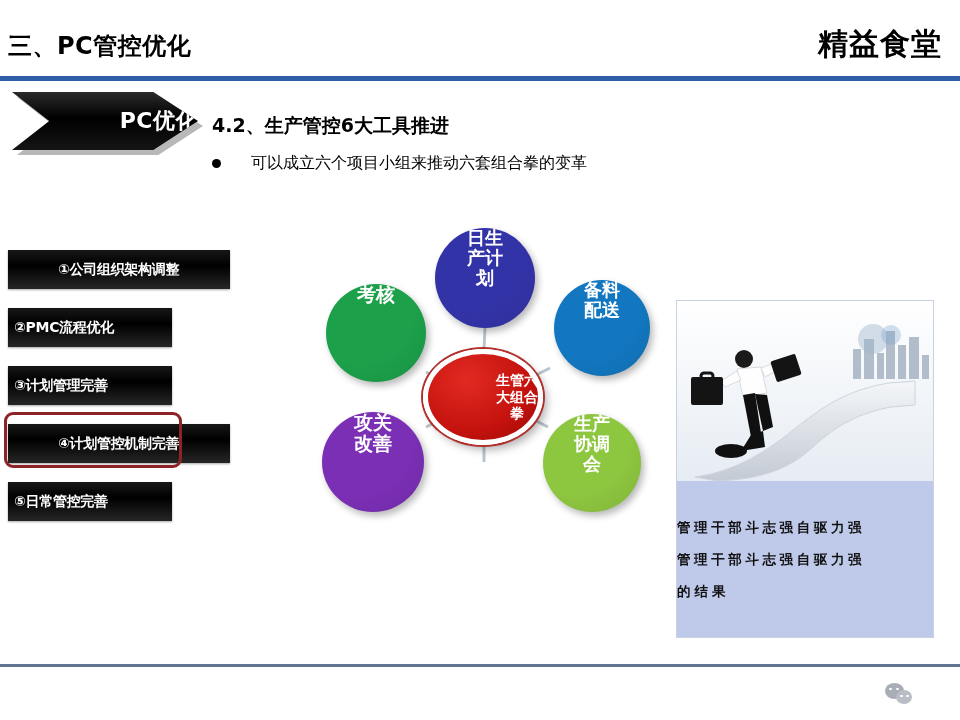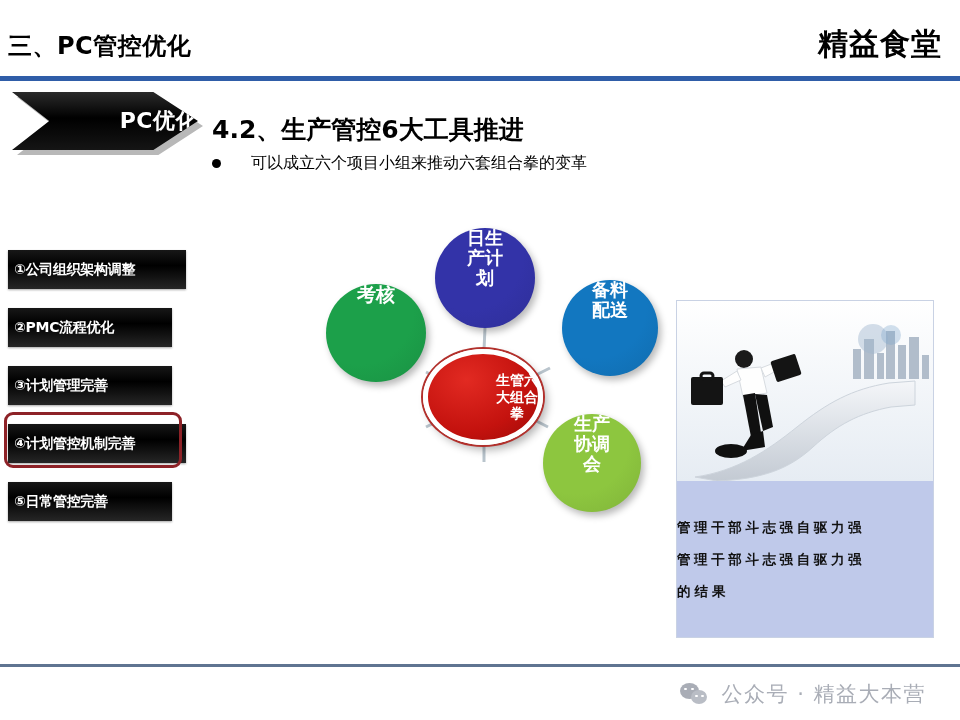--- a/index.html
+++ b/index.html
@@ -76,21 +76,21 @@
     font-size: 22px;
     font-weight: bold;
     margin-left: 10px;
     letter-spacing: 0.5px;
   }
 
   
   #sub-title {
     position: absolute;
     left: 212px; top: 113px;
-    font-size: 25px;
+    font-size: 19px;
     font-weight: bold;
     white-space: nowrap;
   }
   #bullet-row {
     position: absolute;
     left: 212px; top: 153px;
     display: flex;
     align-items: center;
   }
   #bullet-dot {
@@ -121,21 +121,21 @@
     box-shadow: 0 1px 2px rgba(0,0,0,0.35);
   }
   .step-label {
     color: #ffffff;
     font-size: 14px;
     font-weight: bold;
     padding-left: 6px;
     white-space: nowrap;
     letter-spacing: -0.3px;
   }
-  #step-list .step-item.wide { width: 178px; }
+  #step-list .step-item.wide { width: 178px; padding-left: 44px; }
   #highlight-box {
     position: absolute;
     left: 4px; top: 412px;
     width: 178px; height: 56px;
     border: 3px solid #8d2227;
     border-radius: 9px;
     box-sizing: border-box;
     background: transparent;
     pointer-events: none;
   }
@@ -321,36 +321,42 @@
         <span style="display: block;">拳</span>
       </div>
     </div>
 <div class="node" style="left: 135px; top: 6px; width: 100px; height: 100px; font-size: 18px; background: radial-gradient(circle at 34% 28%, rgb(51, 51, 168) 0%, rgb(51, 51, 168) 55%, rgba(0, 0, 0, 0.22) 160%), rgb(51, 51, 168);">
       <div>
         <span>日生</span>
         <span>产计</span>
         <span>划</span>
       </div>
     </div>
-    <div class="node" style="left: 262px; top: 58px; width: 96px; height: 96px; font-size: 18px; background: radial-gradient(circle at 34% 28%, rgb(18, 119, 192) 0%, rgb(18, 119, 192) 55%, rgba(0, 0, 0, 0.22) 160%), rgb(18, 119, 192);">
+    <div class="node" style="left: 254px; top: 58px; width: 96px; height: 96px; font-size: 18px; background: radial-gradient(circle at 34% 28%, rgb(18, 119, 192) 0%, rgb(18, 119, 192) 55%, rgba(0, 0, 0, 0.22) 160%), rgb(18, 119, 192);">
       <div>
         <span>备料</span>
         <span>配送</span>
       </div>
     </div>
     <div class="node" style="left: 26px; top: 62px; width: 100px; height: 98px; font-size: 19px; background: radial-gradient(circle at 34% 28%, rgb(28, 160, 74) 0%, rgb(28, 160, 74) 55%, rgba(0, 0, 0, 0.22) 160%), rgb(28, 160, 74);">
       <div>
         <span>考核</span>
       </div>
     </div>
     <div class="node" style="left: 243px; top: 192px; width: 98px; height: 98px; font-size: 18px; background: radial-gradient(circle at 34% 28%, rgb(141, 198, 63) 0%, rgb(141, 198, 63) 55%, rgba(0, 0, 0, 0.22) 160%), rgb(141, 198, 63);">
       <div>
         <span>生产</span>
         <span>协调</span>
         <span>会</span>
+      </div>
+    </div>
+    <div class="node" style="left: 22px; top: 190px; width: 102px; height: 100px; font-size: 19px; background: radial-gradient(circle at 34% 28%, rgb(123, 47, 181) 0%, rgb(123, 47, 181) 55%, rgba(0, 0, 0, 0.22) 160%), rgb(123, 47, 181);">
+      <div>
+        <span>攻关</span>
+        <span>改善</span>
       </div>
     </div>
   </div>
 
 <div id="picture-panel">
   <div id="panel-photo">
     <svg width="256" height="180" viewBox="0 0 256 180">
       <defs>
         <linearGradient id="roadg" x1="0" y1="0" x2="0" y2="1">
           <stop offset="0%" stop-color="#f4f6f9"></stop>
@@ -402,14 +408,13 @@
 <div id="footer-rule"></div>
 <div id="footer">
   <span id="wechat-icon">
     <span class="bub big"></span>
     <span class="bub small"></span>
     <span class="dot" style="left:4px; top:5px;"></span>
     <span class="dot" style="left:11px; top:5px;"></span>
     <span class="dot" style="left:15px; top:12px;"></span>
     <span class="dot" style="left:21px; top:12px;"></span>
   </span>
-  <span id="footer-text">公众号 · 精益大本营</span>
 </div>
 
 </body></html>

